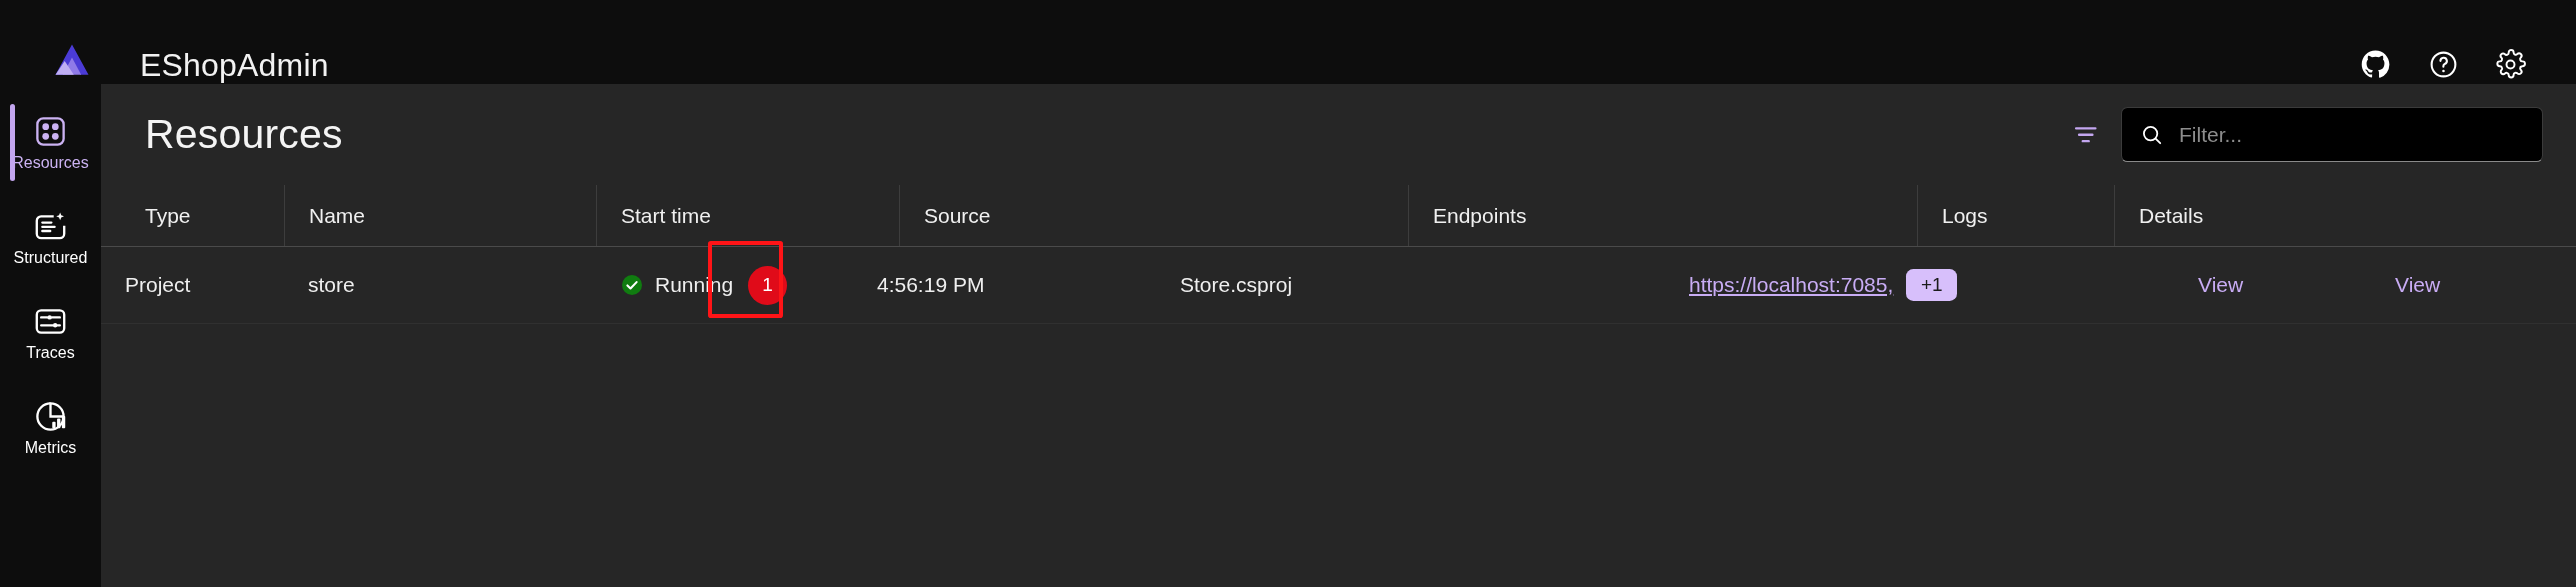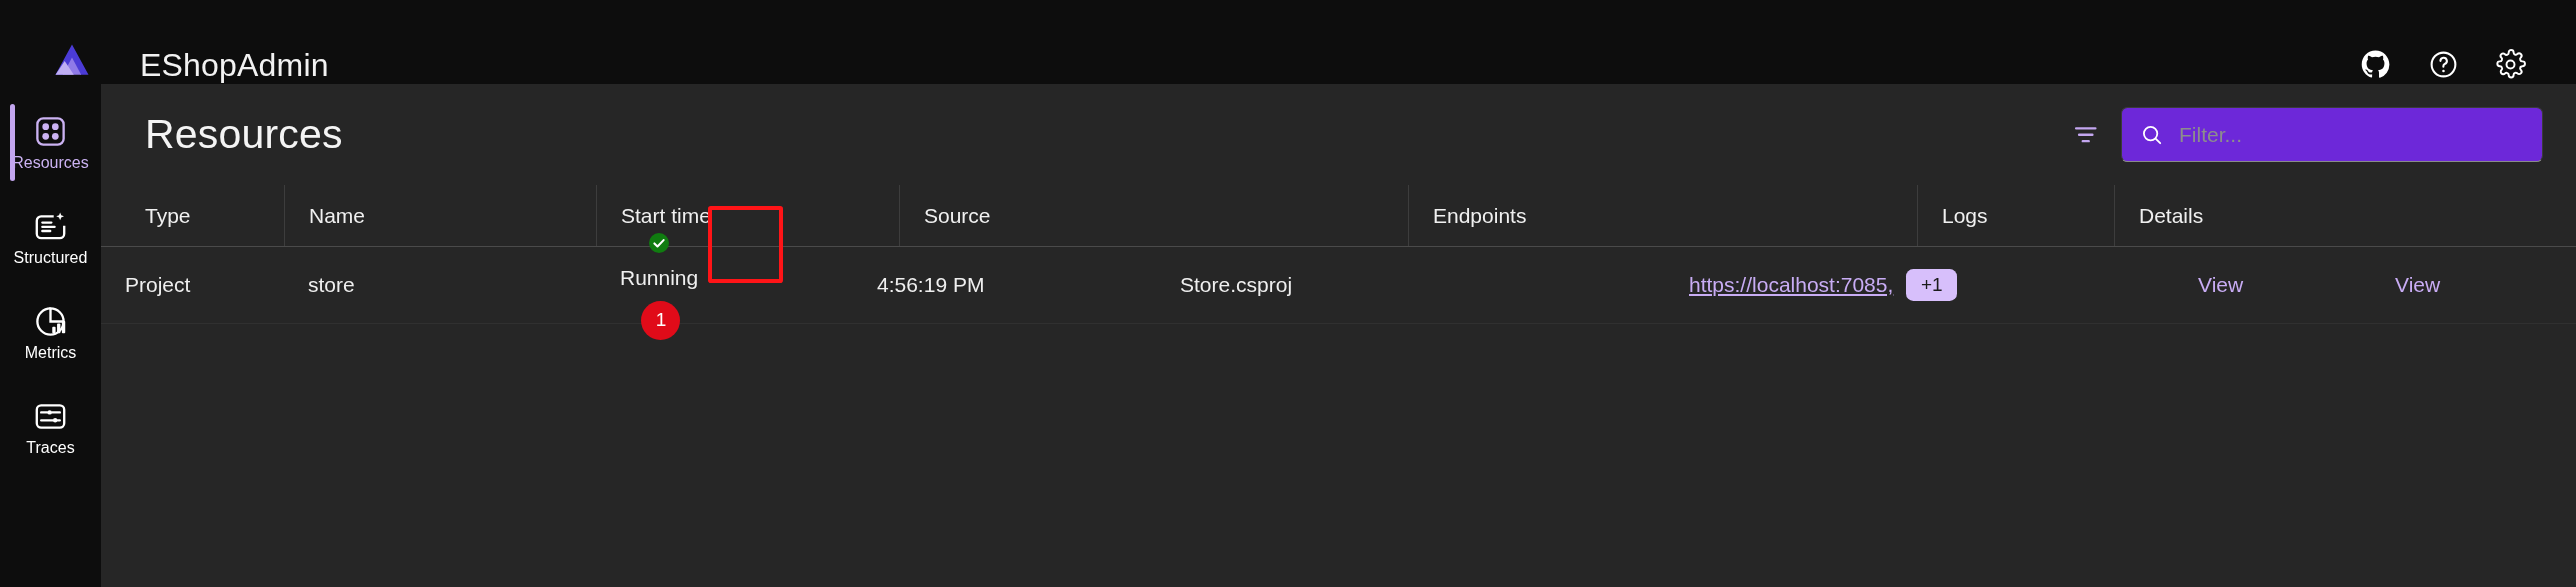--- a/index.html
+++ b/index.html
@@ -67,21 +67,21 @@
     padding: 0 33px 0 44px;
   }
   .page-title { font-size: 41px; font-weight: 400; color: #f4f4f4; letter-spacing: 0.2px; }
   .toolbar-spacer { flex: 1 1 auto; }
   .filter-toggle {
     width: 42px; height: 42px; display: flex; align-items: center; justify-content: center;
     cursor: pointer; margin-right: 14.7px;
   }
   .search-box {
     width: 422px; height: 55px;
-    background: #6d28d9;
+    background: #000000;
     border: 0.9px solid #3b3b3b;
     border-bottom: 0.9px solid #8a8a8a;
     border-radius: 6.4px;
     display: flex; align-items: center; gap: 14.7px;
     padding: 0 18.3px;
   }
   .search-box .search-ico { width: 24px; height: 24px; flex: 0 0 auto; color: #ffffff; }
   .search-input {
     flex: 1 1 auto; background: transparent; border: 0; outline: 0;
     color: #e6e6e6; font-size: 21px; font-family: "Liberation Sans", sans-serif;
@@ -119,21 +119,21 @@
   .c-type      { width: 183px;  flex: 0 0 183px; }
   .c-name      { width: 312px;  flex: 0 0 312px; }
   .c-state     { width: 257px;  flex: 0 0 257px; }
   .c-start     { width: 303px;  flex: 0 0 303px; }
   .c-source    { width: 509px;  flex: 0 0 509px; }
   .c-endpoints { width: 509px;  flex: 0 0 509px; }
   .c-logs      { width: 197px;  flex: 0 0 197px; }
   .c-details   { flex: 1 1 auto; }
 
   
-  .state-wrap { display: flex; align-items: center; gap: 11px; position: relative; flex-direction: column; }
+  .state-wrap { display: flex; align-items: center; gap: 11px; position: relative; }
   .state-ico { width: 24px; height: 24px; flex: 0 0 auto; }
   .state-text { color: #efefef; font-size: 21px; white-space: nowrap; }
   .count-badge {
     width: 39px; height: 39px; border-radius: 50%;
     background: #e00b19; color: #ffffff;
     font-size: 19px; display: flex; align-items: center; justify-content: center;
     margin-left: 3.7px; flex: 0 0 auto;
   }
   .annot-box {
     position: absolute; left: 88px; top: -25px;
@@ -217,40 +217,40 @@
             <path d="M6.4 9.3h6.2M6.4 12.2h8.4M6.4 15.1h5.4" stroke-linecap="round"></path>
             <path d="M18.6 2.4l.75 1.9 1.9.75-1.9.75-.75 1.9-.75-1.9-1.9-.75 1.9-.75z" fill="currentColor" stroke="none"></path>
           </svg>
         </span>
         <span class="nav-label">Structured</span>
       </div>
 
       <div class="nav-item">
         <span class="nav-ico">
           <svg viewBox="0 0 24 24" width="35" height="35" fill="none" stroke="currentColor" stroke-width="1.6" aria-hidden="true">
+            <rect x="2.6" y="4.4" width="18.8" height="15.2" rx="3"></rect>
+            <path d="M5.6 9.2h4.2M13 9.2h5.4M5.6 14.6h8.2M16.6 14.6h1.8" stroke-linecap="round"></path>
+            <circle cx="11.4" cy="9.2" r="1.5" fill="currentColor" stroke="none"></circle>
+            <circle cx="15.2" cy="14.6" r="1.5" fill="currentColor" stroke="none"></circle>
+          </svg>
+        </span>
+        <span class="nav-label">Traces</span>
+      </div>
+
+      <div class="nav-item">
+        <span class="nav-ico">
+          <svg viewBox="0 0 24 24" width="35" height="35" fill="none" stroke="currentColor" stroke-width="1.6" aria-hidden="true">
             <path d="M12 3a9 9 0 1 0 9 9"></path>
             <path d="M12 3v9h9a9 9 0 0 0-9-9z" stroke="currentColor" fill="none"></path>
             <rect x="13.2" y="15.6" width="2.3" height="4.4" fill="currentColor" stroke="none" rx=".6"></rect>
             <rect x="16.5" y="13.4" width="2.3" height="6.6" fill="currentColor" stroke="none" rx=".6"></rect>
             <rect x="19.8" y="11.6" width="2.3" height="8.4" fill="currentColor" stroke="none" rx=".6"></rect>
           </svg>
         </span>
         <span class="nav-label">Metrics</span>
-      </div>
-
-      <div class="nav-item">
-        <span class="nav-ico">
-          <svg viewBox="0 0 24 24" width="35" height="35" fill="none" stroke="currentColor" stroke-width="1.6" aria-hidden="true">
-            <rect x="2.6" y="4.4" width="18.8" height="15.2" rx="3"></rect>
-            <path d="M5.6 9.2h4.2M13 9.2h5.4M5.6 14.6h8.2M16.6 14.6h1.8" stroke-linecap="round"></path>
-            <circle cx="11.4" cy="9.2" r="1.5" fill="currentColor" stroke="none"></circle>
-            <circle cx="15.2" cy="14.6" r="1.5" fill="currentColor" stroke="none"></circle>
-          </svg>
-        </span>
-        <span class="nav-label">Traces</span>
       </div>
 
     </div>
 
     <div class="main">
 
       <div class="main-toolbar">
         <div class="page-title">Resources</div>
         <div class="toolbar-spacer"></div>
         <span class="filter-toggle">

